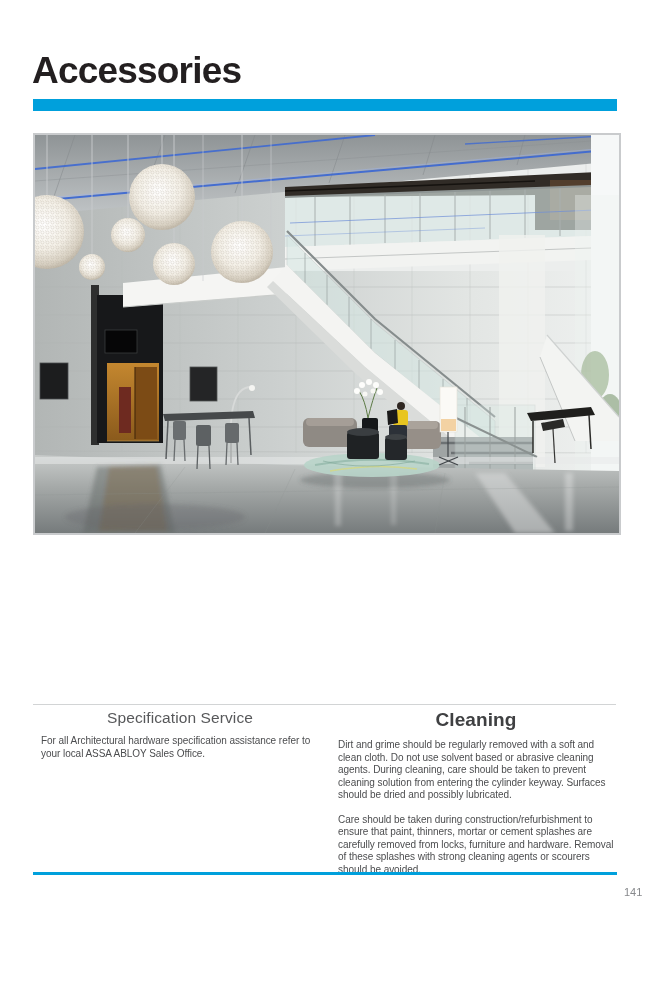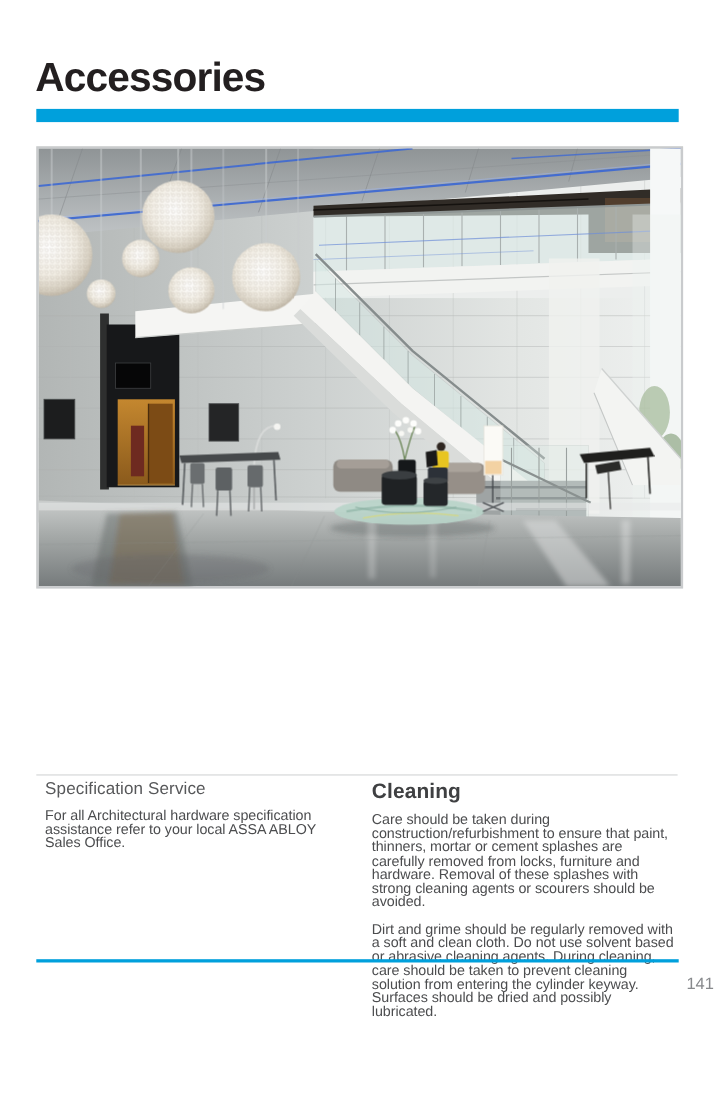--- a/index.html
+++ b/index.html
@@ -18,36 +18,36 @@
     position:absolute;left:33px;top:133px;width:584px;height:398px;
     border:2px solid #C9CBCD;background:#e8eae9;
   }
   .photo-frame svg{display:block;}
   .thin-rule{
     position:absolute;left:33px;top:704px;width:583px;height:1px;background:#D2D4D5;
   }
   .col{position:absolute;top:709px;}
   .col-left{left:41px;width:278px;}
   .col-right{left:338px;width:276px;}
-  .col h2{margin:0 0 8px 0;}
+  .col h2{margin:0 0 8px 0;text-align:center;}
   .col-left h2{
     font-size:15.5px;font-weight:400;color:#57585A;letter-spacing:0.1px;
   }
   .col-right h2{
     font-size:19px;font-weight:bold;color:#3F4042;letter-spacing:0.1px;
   }
   .col p{
-    margin:0 0 12px 0;font-size:13px;line-height:12.5px;color:#4C4D4F;
+    margin:0 0 12px 0;font-size:10px;line-height:12.5px;color:#4C4D4F;
     letter-spacing:-0.05px;
   }
   .bottom-rule{
     position:absolute;left:33px;top:872px;width:584px;height:3px;background:#00A0DC;
   }
   .page-num{
-    position:absolute;left:624px;top:886px;font-size:15px;color:#87898C;
+    position:absolute;left:624px;top:886px;font-size:11px;color:#87898C;
   }
 </style>
 </head>
 <body>
 
 <div class="page">
 
   <h1 class="page-title">Accessories</h1>
   <div class="title-bar"></div>
 
@@ -350,20 +350,20 @@
 
   <div class="thin-rule"></div>
 
   <div class="col col-left">
     <h2>Specification Service</h2>
     <p>For all Architectural hardware specification assistance refer to your local ASSA ABLOY Sales Office.</p>
   </div>
 
   <div class="col col-right">
     <h2>Cleaning</h2>
+    <p>Dirt and grime should be regularly removed with a soft and clean cloth. Do not use solvent based or abrasive cleaning agents. During cleaning, care should be taken to prevent cleaning solution from entering the cylinder keyway. Surfaces should be dried and possibly lubricated.</p>
     <p>Care should be taken during construction/refurbishment to ensure that paint, thinners, mortar or cement splashes are carefully removed from locks, furniture and hardware. Removal of these splashes with strong cleaning agents or scourers should be avoided.</p>
-    <p>Dirt and grime should be regularly removed with a soft and clean cloth. Do not use solvent based or abrasive cleaning agents. During cleaning, care should be taken to prevent cleaning solution from entering the cylinder keyway. Surfaces should be dried and possibly lubricated.</p>
   </div>
 
   <div class="bottom-rule"></div>
   <div class="page-num">141</div>
 
 </div>
 
 </body></html>

